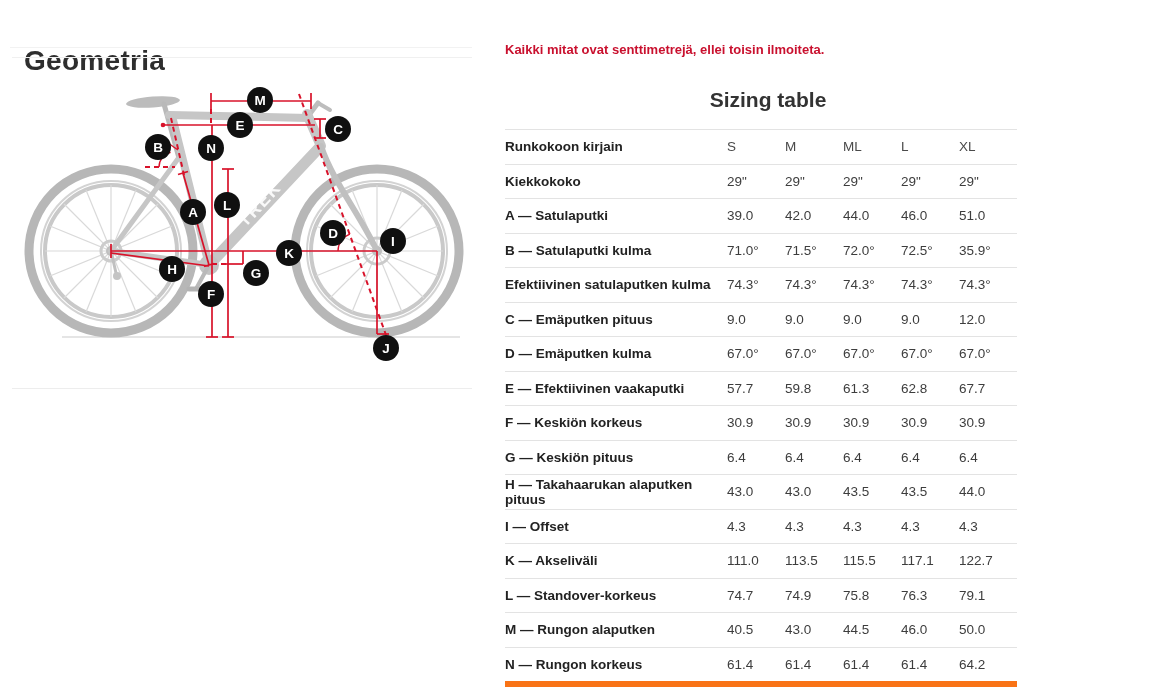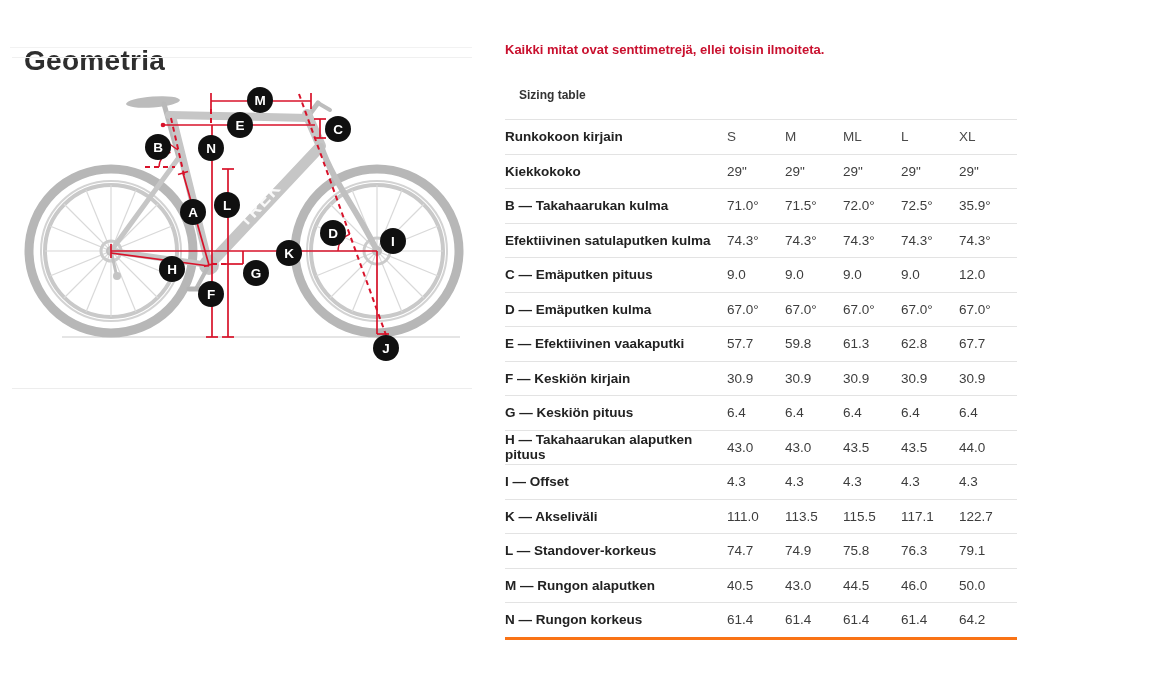--- a/index.html
+++ b/index.html
@@ -11,25 +11,25 @@
            color:#2e2e2e; letter-spacing:0.3px;margin-top:44px; }
   .title-rule { position:absolute; left:10px; top:47px; width:462px; height:1px;
                 background:#f2f2f2; }
 
   .diagram { position:absolute; left:12px; top:57px; width:460px; height:330px;
              border-top:1px solid #f0f0f0; border-bottom:1px solid #ededed; }
   .diagram svg { display:block; }
 
   .right { position:absolute; left:505px; top:40px; width:512px; }
   .note { color:#c9102e; font-size:13px; font-weight:bold; line-height:20px; }
-  .sizing-title { margin:28px 0 0 14px; font-size:12px; font-weight:bold; color:#333; }
+  .sizing-title { margin:28px 0 0 14px; font-size:21px; font-weight:bold; color:#333;text-align:center; }
 
   table.sizing { margin-top:17px; width:512px; border-collapse:collapse; table-layout:fixed; }
   table.sizing tr { border-top:1px solid #e3e3e3;margin-left:12px; }
-  table.sizing tr:last-child { border-bottom:3px solid #f97316; }
+  table.sizing tr:last-child { border-bottom:6px solid #f97316; }
   table.sizing td { height:33.5px; padding:0; vertical-align:middle; }
   td.row-label { width:222px; padding-left:14px; font-size:13.5px; font-weight:bold; color:#222; }
   td.cell { width:58px; font-size:13.5px; color:#3d3d3d; font-weight:normal; }
   td.size-col { width:58px; font-size:13.5px; color:#4a4a4a; font-weight:normal; }
 
   .marker circle { fill:#101010; }
   .marker text { fill:#ffffff; font-size:13.5px; font-weight:bold;
                  text-anchor:middle; font-family:"Liberation Sans",sans-serif; }
   .red  { stroke:#d8122a; stroke-width:1.7; fill:none; }
   .redthin { stroke:#d8122a; stroke-width:1.4; fill:none; }
@@ -227,21 +227,29 @@
         </tr>
       <tr>
             <td class="row-label">Kiekkokoko</td>
             <td class="cell">29"</td>
             <td class="cell">29"</td>
             <td class="cell">29"</td>
             <td class="cell">29"</td>
             <td class="cell">29"</td>
           </tr>
           <tr>
-            <td class="row-label">B — Takahaarukan kulma</td>
+            <td class="row-label">A — Satulaputki</td>
+            <td class="cell">39.0</td>
+            <td class="cell">42.0</td>
+            <td class="cell">44.0</td>
+            <td class="cell">46.0</td>
+            <td class="cell">51.0</td>
+          </tr>
+          <tr>
+            <td class="row-label">B — Satulaputki kulma</td>
             <td class="cell">71.0°</td>
             <td class="cell">71.5°</td>
             <td class="cell">72.0°</td>
             <td class="cell">72.5°</td>
             <td class="cell">35.9°</td>
           </tr>
           <tr>
             <td class="row-label">Efektiivinen satulaputken kulma</td>
             <td class="cell">74.3°</td>
             <td class="cell">74.3°</td>
@@ -267,21 +275,21 @@
           </tr>
           <tr>
             <td class="row-label">E — Efektiivinen vaakaputki</td>
             <td class="cell">57.7</td>
             <td class="cell">59.8</td>
             <td class="cell">61.3</td>
             <td class="cell">62.8</td>
             <td class="cell">67.7</td>
           </tr>
           <tr>
-            <td class="row-label">F — Keskiön kirjain</td>
+            <td class="row-label">F — Keskiön korkeus</td>
             <td class="cell">30.9</td>
             <td class="cell">30.9</td>
             <td class="cell">30.9</td>
             <td class="cell">30.9</td>
             <td class="cell">30.9</td>
           </tr>
           <tr>
             <td class="row-label">G — Keskiön pituus</td>
             <td class="cell">6.4</td>
             <td class="cell">6.4</td>

